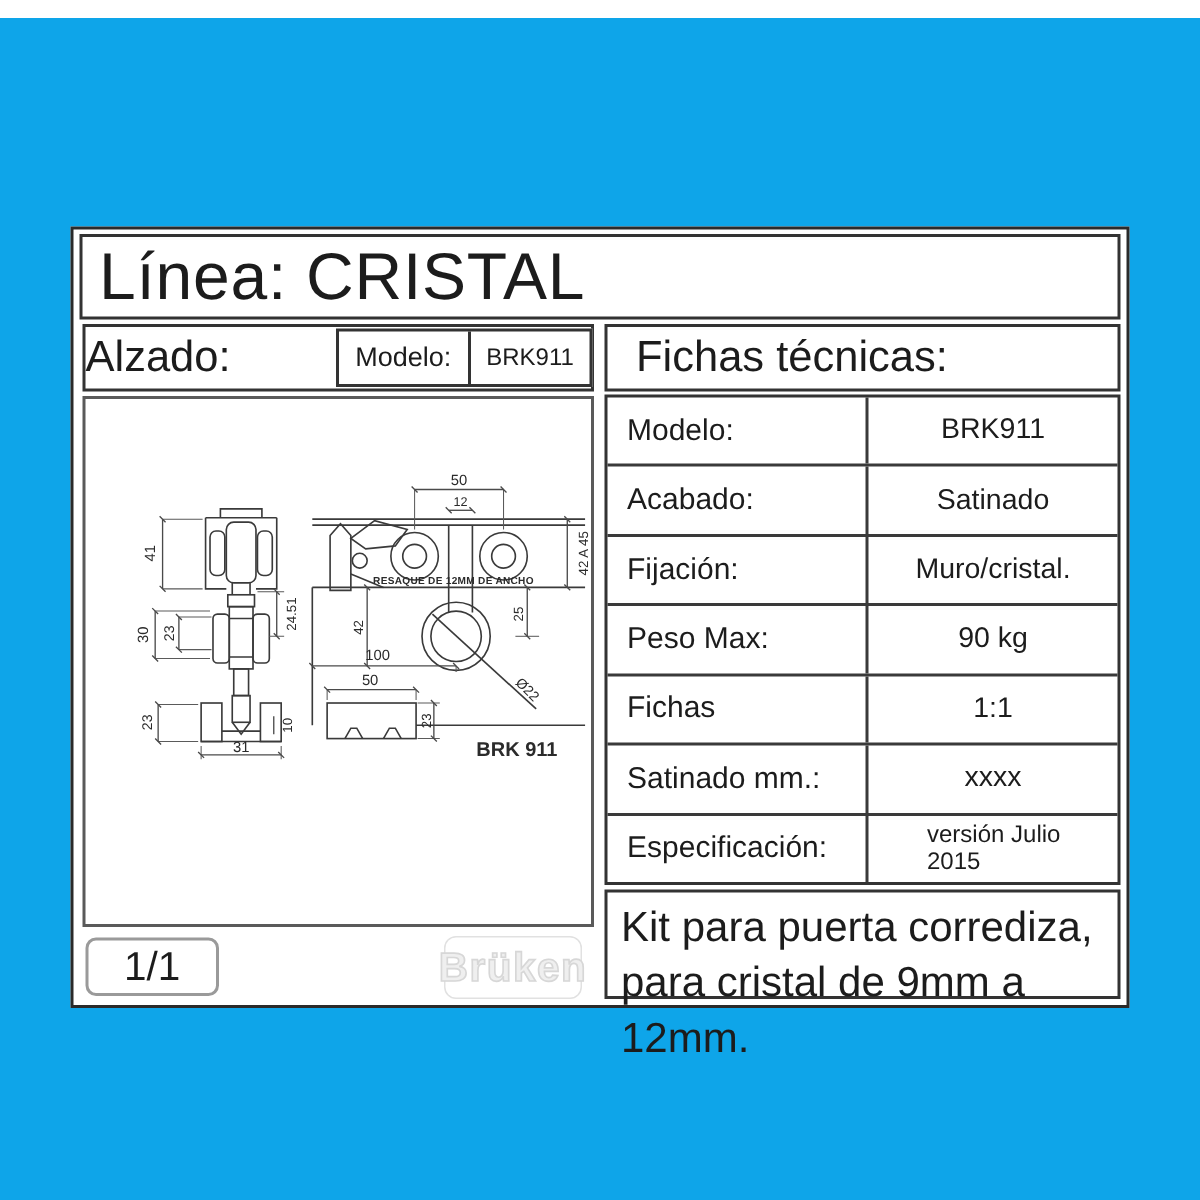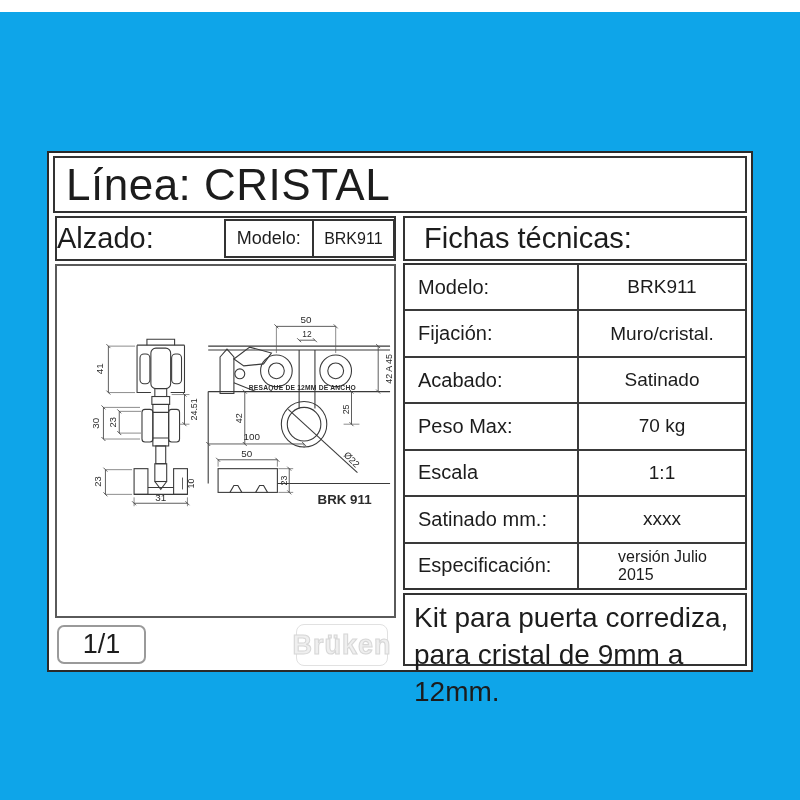--- a/index.html
+++ b/index.html
@@ -64,33 +64,33 @@
   <div class="box fichas-box">
     <span>Fichas técnicas:</span>
   </div>
 
   <div class="box spec-table">
     <div class="srow">
       <div class="l">Modelo:</div>
       <div class="v">BRK911</div>
     </div>
     <div class="srow">
+      <div class="l">Acabado:</div>
+      <div class="v">Satinado</div>
+    </div>
+    <div class="srow">
       <div class="l">Fijación:</div>
       <div class="v">Muro/cristal.</div>
     </div>
     <div class="srow">
-      <div class="l">Acabado:</div>
-      <div class="v">Satinado</div>
-    </div>
-    <div class="srow">
       <div class="l">Peso Max:</div>
-      <div class="v">70 kg</div>
-    </div>
-    <div class="srow">
-      <div class="l">Escala</div>
+      <div class="v">90 kg</div>
+    </div>
+    <div class="srow">
+      <div class="l">Fichas</div>
       <div class="v">1:1</div>
     </div>
     <div class="srow">
       <div class="l">Satinado mm.:</div>
       <div class="v">xxxx</div>
     </div>
     <div class="srow small">
       <div class="l">Especificación:</div>
       <div class="v">versión Julio 2015</div>
     </div>

